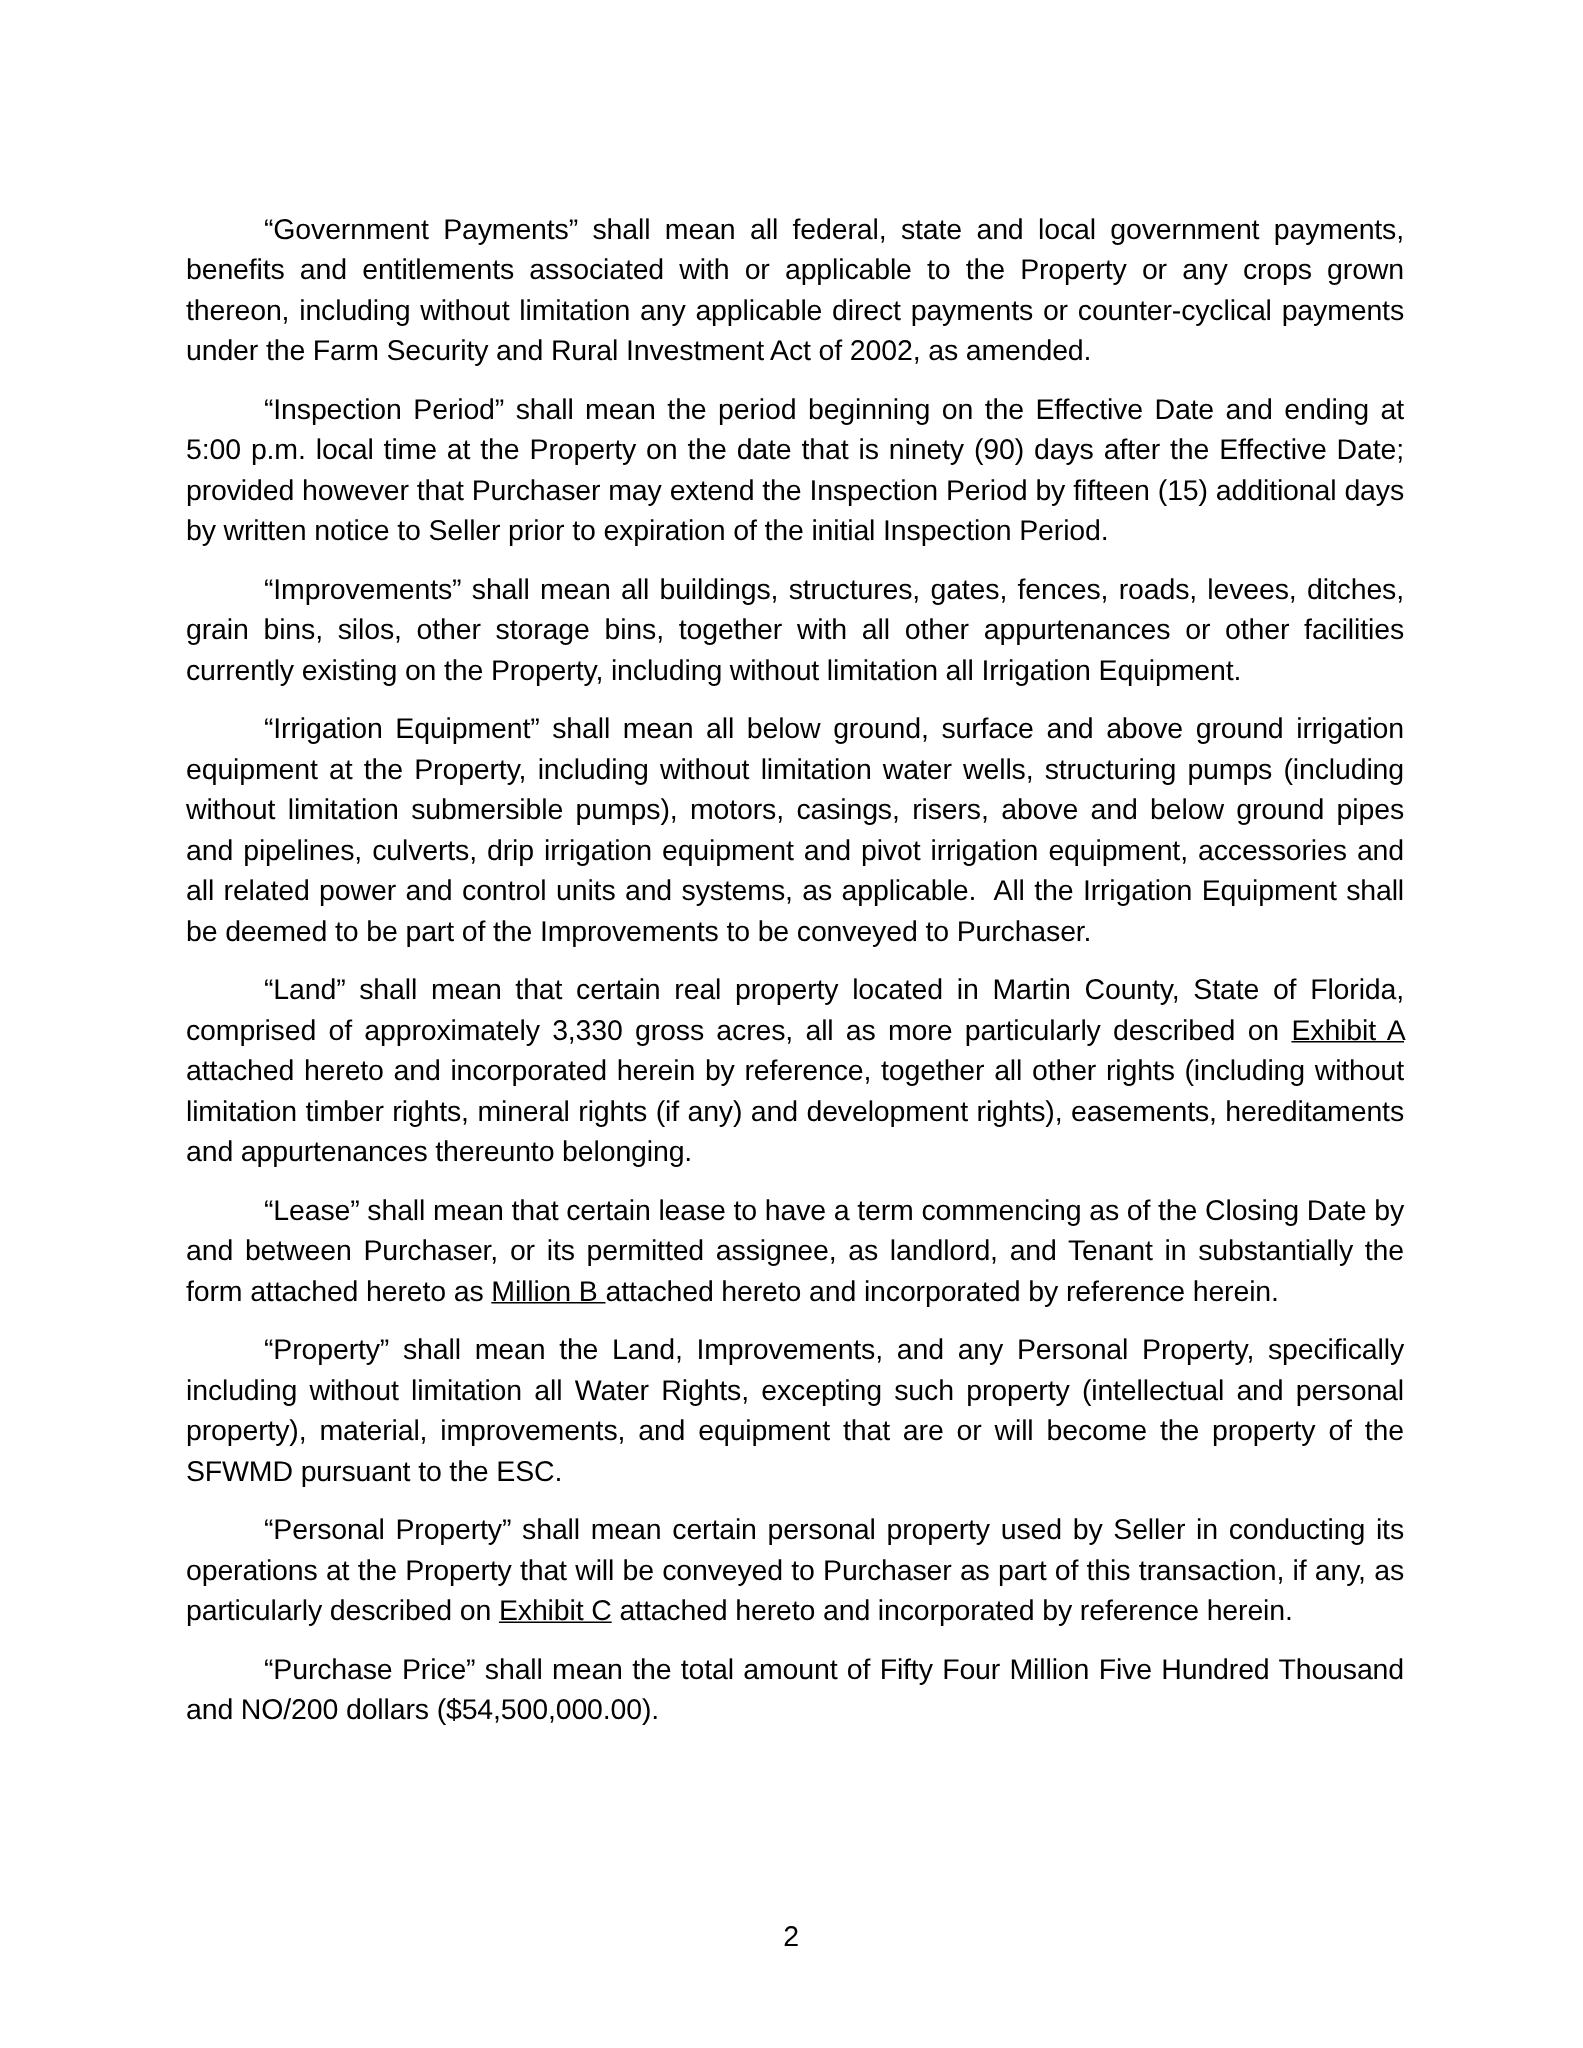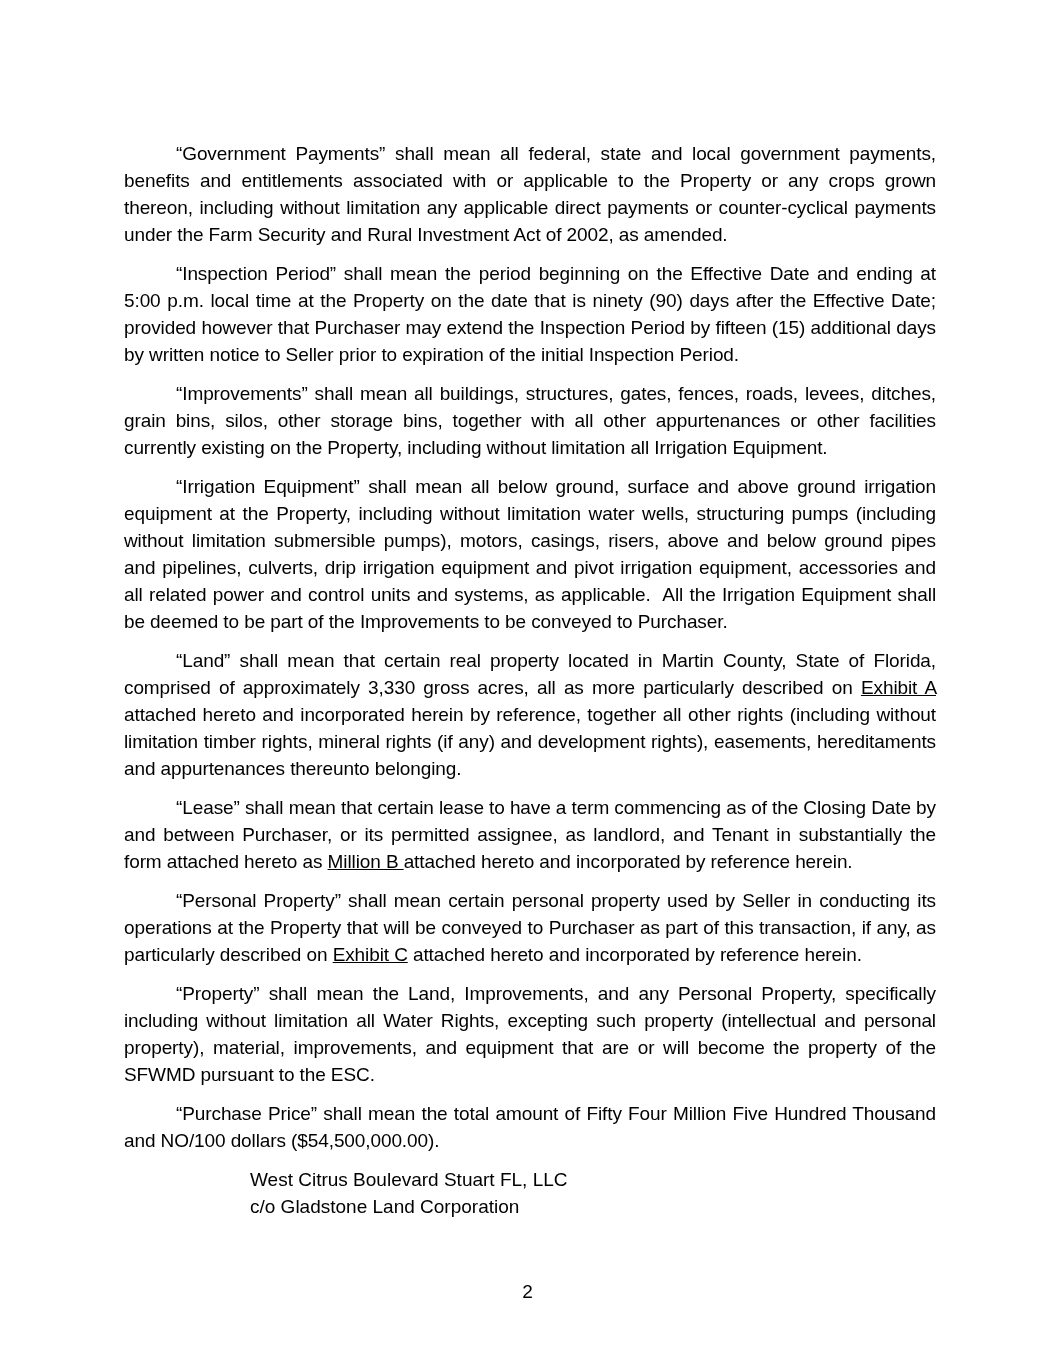--- a/index.html
+++ b/index.html
@@ -57,23 +57,19 @@
 
 <div class="page">
   <div class="content">
     <div id="paragraphs">
         <p class="para indent"><span>“Government Payments” shall mean all federal, state and local government payments, benefits and entitlements associated with or applicable to the Property or any crops grown thereon, including without limitation any applicable direct payments or counter-cyclical payments under the Farm Security and Rural Investment Act of 2002, as amended.</span></p>
         <p class="para indent"><span>“Inspection Period” shall mean the period beginning on the Effective Date and ending at 5:00 p.m. local time at the Property on the date that is ninety (90) days after the Effective Date; provided however that Purchaser may extend the Inspection Period by fifteen (15) additional days by written notice to Seller prior to expiration of the initial Inspection Period.</span></p>
         <p class="para indent"><span>“Improvements” shall mean all buildings, structures, gates, fences, roads, levees, ditches, grain bins, silos, other storage bins, together with all other appurtenances or other facilities currently existing on the Property, including without limitation all Irrigation Equipment.</span></p>
         <p class="para indent"><span>“Irrigation Equipment” shall mean all below ground, surface and above ground irrigation equipment at the Property, including without limitation water wells, structuring pumps (including without limitation submersible pumps), motors, casings, risers, above and below ground pipes and pipelines, culverts, drip irrigation equipment and pivot irrigation equipment, accessories and all related power and control units and systems, as applicable.  All the Irrigation Equipment shall be deemed to be part of the Improvements to be conveyed to Purchaser.</span></p>
         <p class="para indent"><span>“Land” shall mean that certain real property located in Martin County, State of Florida, comprised of approximately 3,330 gross acres, all as more particularly described on </span><span class="u">Exhibit A</span><span> attached hereto and incorporated herein by reference, together all other rights (including without limitation timber rights, mineral rights (if any) and development rights), easements, hereditaments and appurtenances thereunto belonging.</span></p>
         <p class="para indent"><span>“Lease” shall mean that certain lease to have a term commencing as of the Closing Date by and between Purchaser, or its permitted assignee, as landlord, and Tenant in substantially the form attached hereto as </span><span class="u">Million B </span><span>attached hereto and incorporated by reference herein.</span></p>
+        <p class="para indent"><span>“Property” shall mean the Land, Improvements, and any Personal Property, specifically including without limitation all Water Rights, excepting such property (intellectual and personal property), material, improvements, and equipment that are or will become the property of the SFWMD pursuant to the ESC.</span></p>
         <p class="para indent"><span>“Personal Property” shall mean certain personal property used by Seller in conducting its operations at the Property that will be conveyed to Purchaser as part of this transaction, if any, as particularly described on </span><span class="u">Exhibit C</span><span> attached hereto and incorporated by reference herein.</span></p>
-        <p class="para indent"><span>“Property” shall mean the Land, Improvements, and any Personal Property, specifically including without limitation all Water Rights, excepting such property (intellectual and personal property), material, improvements, and equipment that are or will become the property of the SFWMD pursuant to the ESC.</span></p>
-        <p class="para indent"><span>“Purchase Price” shall mean the total amount of Fifty Four Million Five Hundred Thousand and NO/100 dollars ($54,500,000.00).</span></p>
+        <p class="para indent"><span>“Purchase Price” shall mean the total amount of Fifty Four Million Five Hundred Thousand and NO/200 dollars ($54,500,000.00).</span></p>
       </div>
-    <div class="address-block">
-      <div>West Citrus Boulevard Stuart FL, LLC</div>
-      <div>c/o Gladstone Land Corporation</div>
-    </div>
   </div>
   <div class="page-number">2</div>
 </div>
 
 </body></html>

